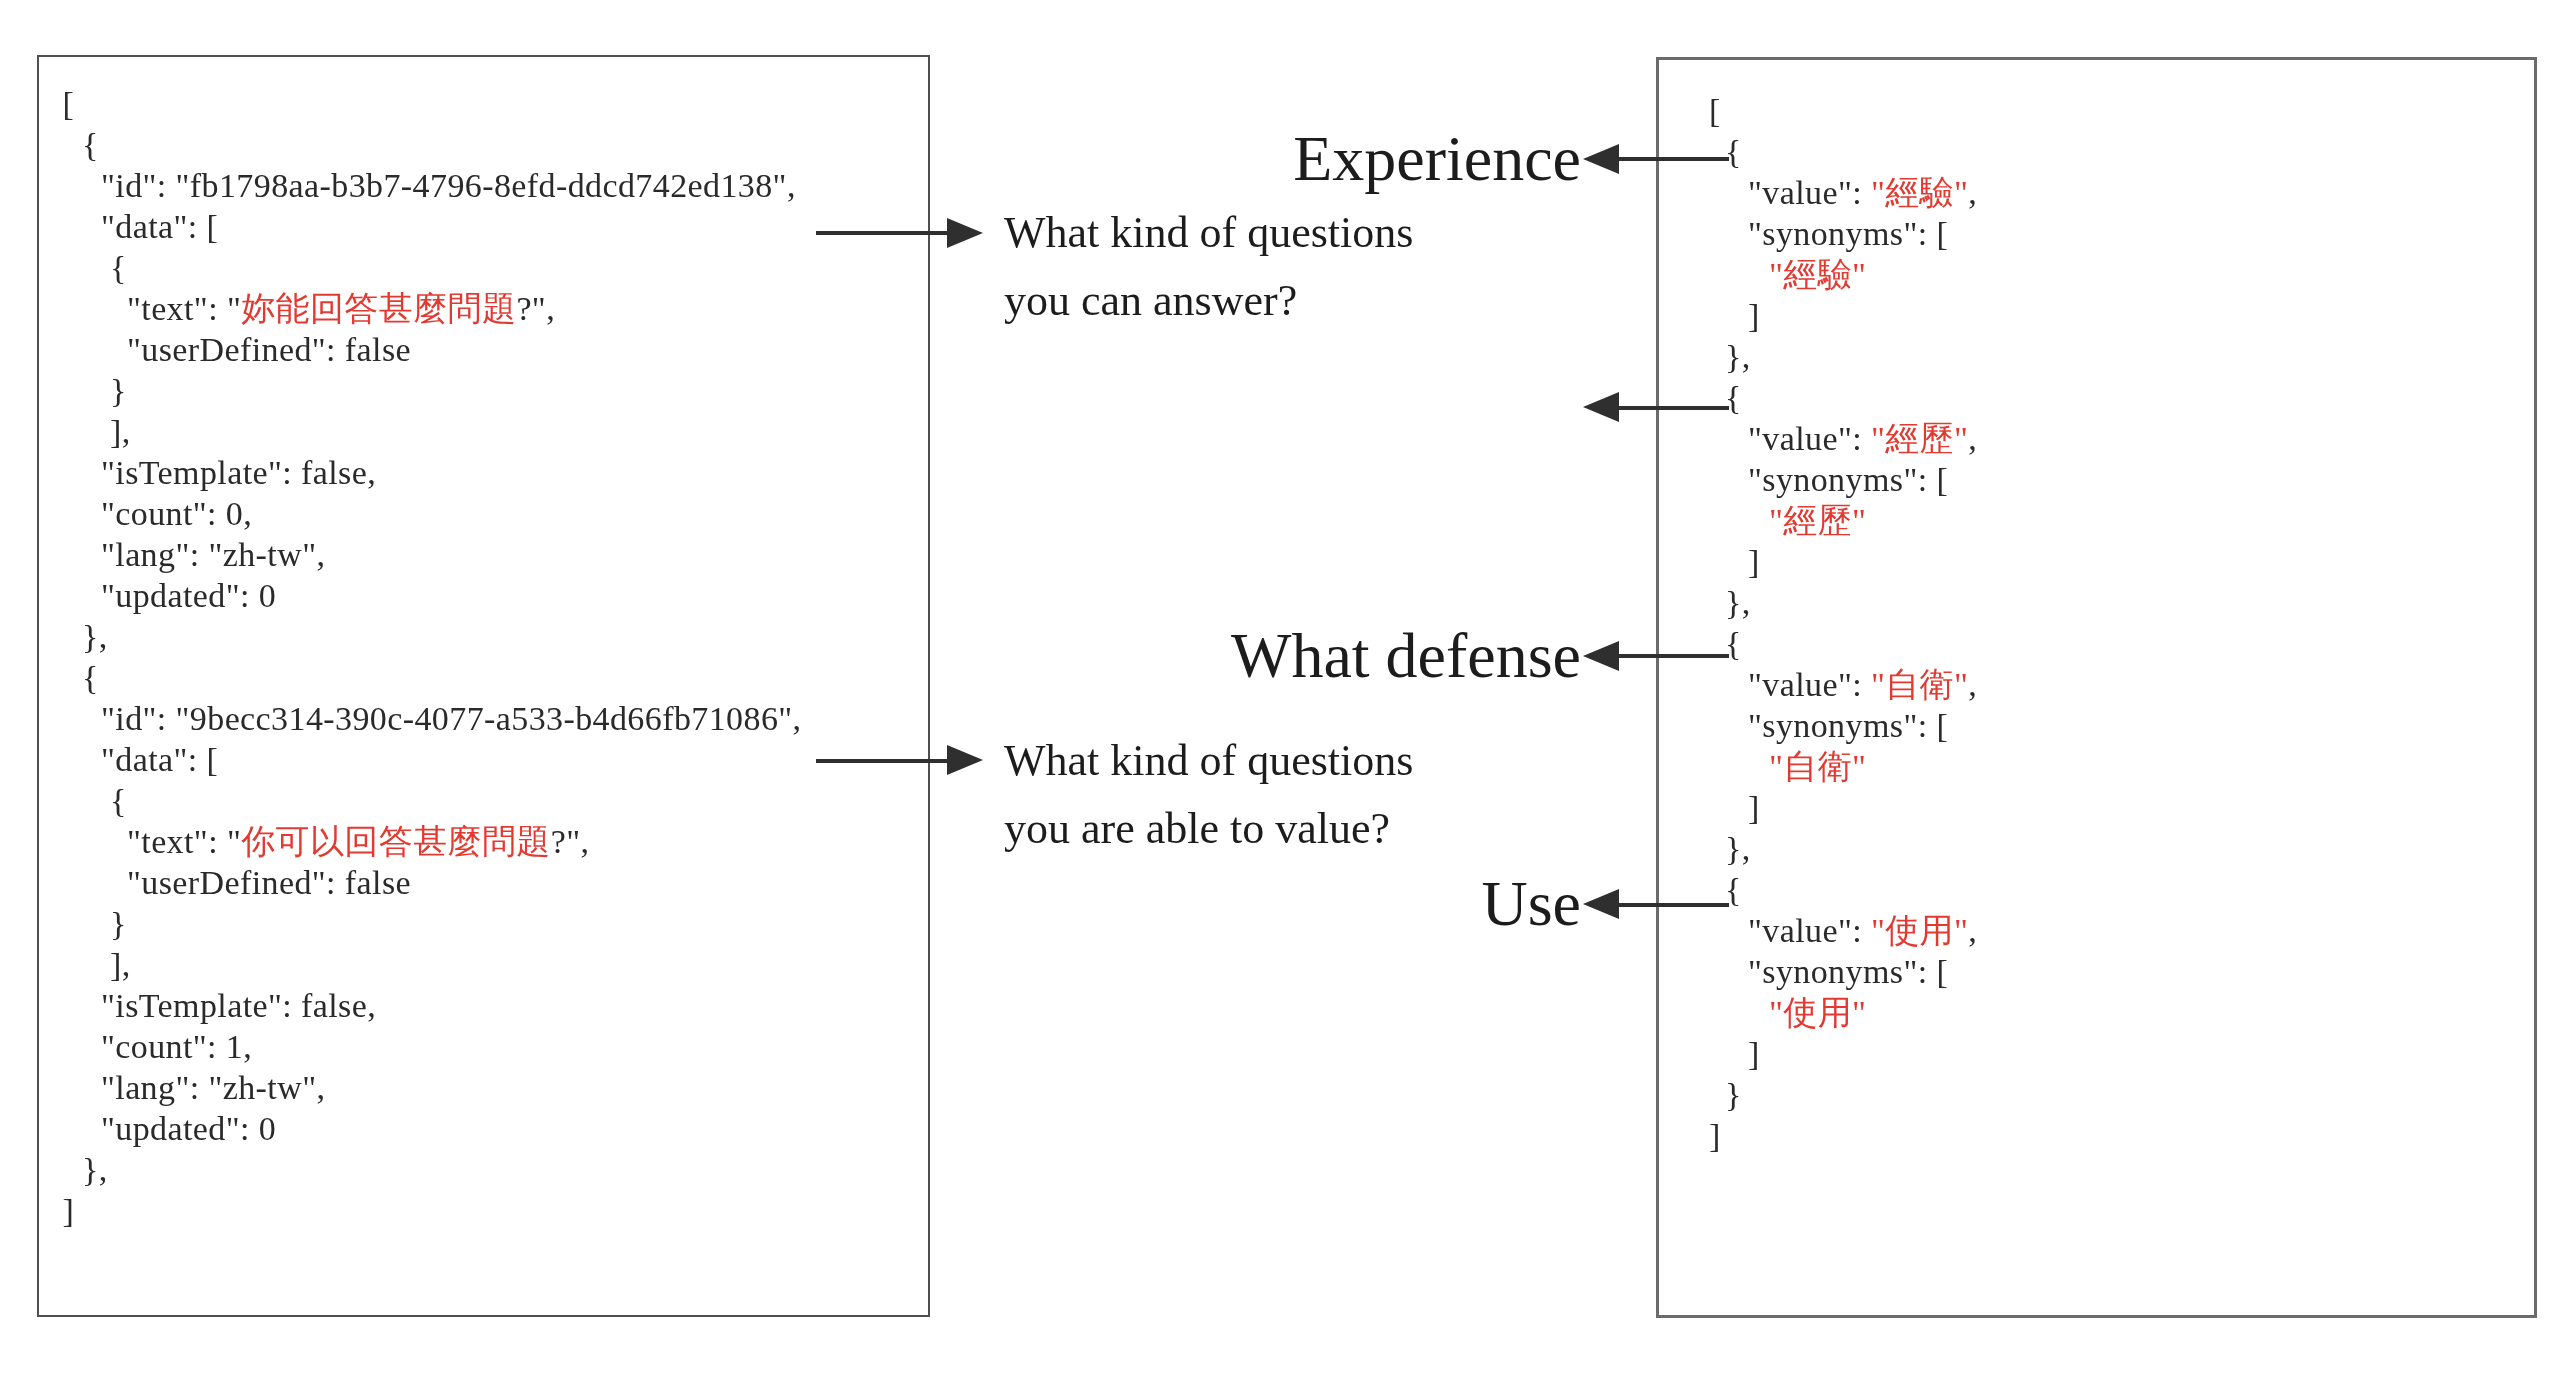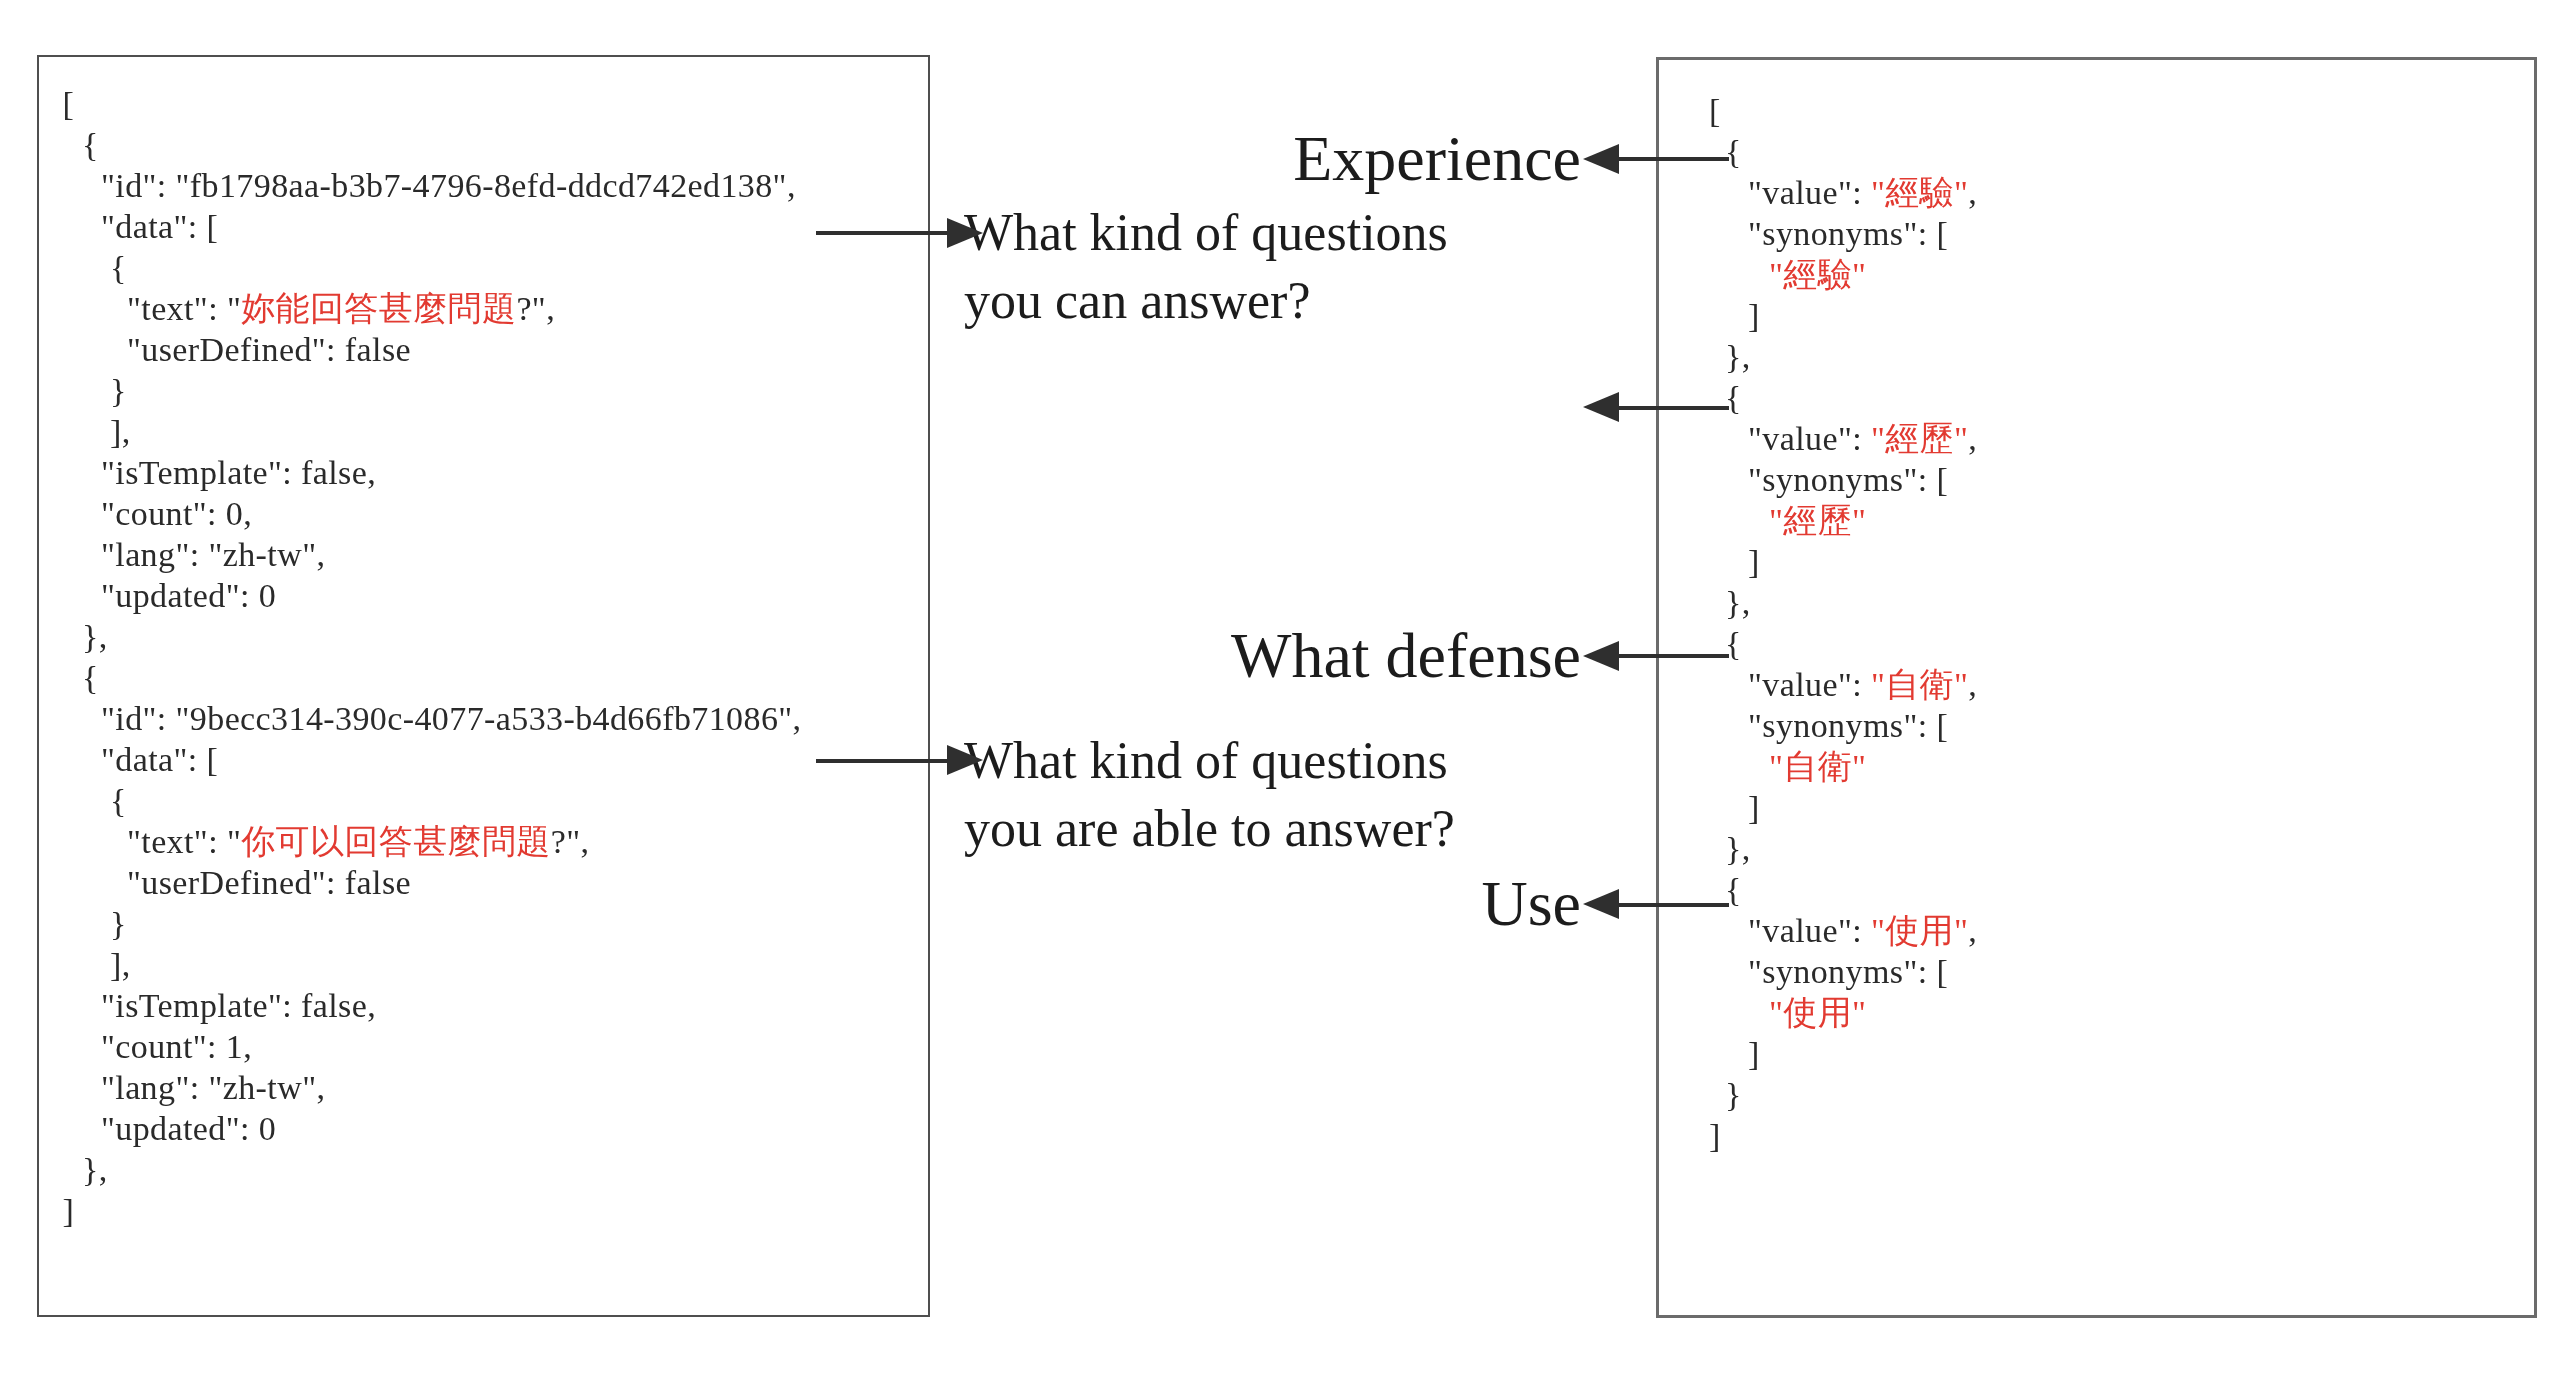--- a/index.html
+++ b/index.html
@@ -39,22 +39,22 @@
     font-size:34px;
     color:var(--code-text);
     white-space:pre;
     letter-spacing:0.4px;
   }
   .panel.left .code-line{height:41px;line-height:41px;}
   .panel.right .code-line{height:41px;line-height:41px;}
   .code-line .red{color:var(--red-text);}
   .qlabel{
     position:absolute;
-    left:964px;
-    font-size:52px;
+    left:1004px;
+    font-size:44px;
     line-height:68px;
     color:var(--label-text);
   }
   .rlabel{
     position:absolute;
     right:995px;
     font-size:64px;
     line-height:68px;
     color:var(--label-text);
     text-align:right;
@@ -145,21 +145,21 @@
 
   <div class="qlabel" style="top:199px">
     <div>What kind of questions</div>
     <div>you can answer?</div>
   </div>
   <div class="aline" style="left:816px;top:231px;width:132px"></div>
   <div class="ahead pt-right" style="left:947px;top:218px"></div>
 
   <div class="qlabel" style="top:727px">
     <div>What kind of questions</div>
-    <div>you are able to answer?</div>
+    <div>you are able to value?</div>
   </div>
   <div class="aline" style="left:816px;top:759px;width:132px"></div>
   <div class="ahead pt-right" style="left:947px;top:745px"></div>
 
   <div class="rlabel" style="top:125px">Experience</div>
   <div class="ahead pt-left" style="left:1583px;top:144px"></div>
   <div class="aline" style="left:1617px;top:157px;width:112px"></div>
 
   <div class="ahead pt-left" style="left:1583px;top:392px"></div>
   <div class="aline" style="left:1617px;top:406px;width:112px"></div>

